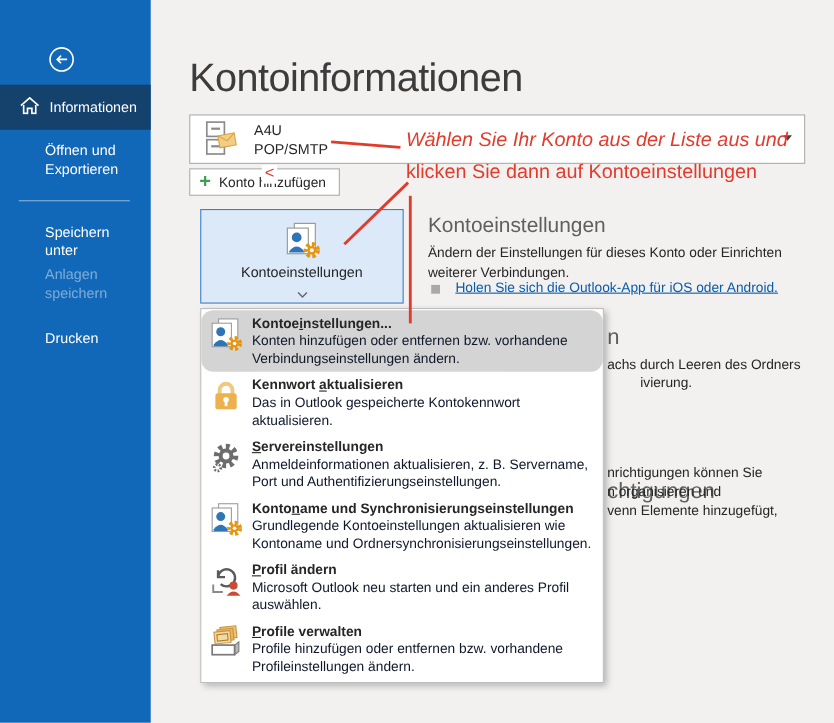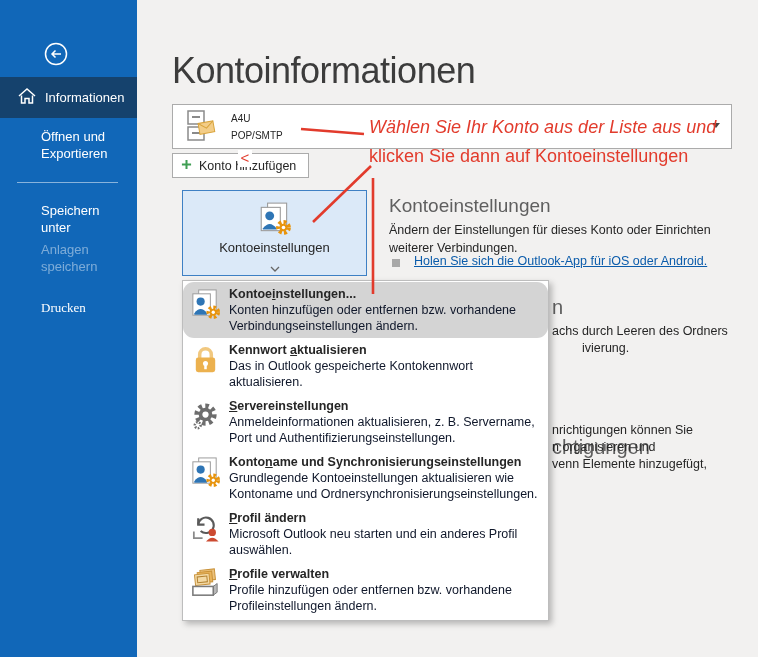--- a/index.html
+++ b/index.html
@@ -7,29 +7,29 @@
   .screen{position:relative;width:758px;height:657px;background:#f2f1f0;}
 
   
   .sidebar{position:absolute;left:0;top:0;width:137px;height:657px;background:#1167b8;z-index:2;}
   .back-btn{position:absolute;left:44px;top:42px;width:24px;height:24px;cursor:pointer;}
   .side-sel{position:absolute;left:0;top:77px;width:137px;height:41px;background:#15426d;display:flex;align-items:center;gap:9px;padding-left:18px;box-sizing:border-box;color:#fff;font-size:13px;cursor:pointer;}
   .side-link{position:absolute;left:41px;color:#fff;font-size:13px;line-height:17px;cursor:pointer;width:84px;}
   .si-1{top:128px;}
   .si-2{top:202px;}
   .si-3{top:241px;color:rgba(255,255,255,0.45);width:76px;cursor:default;}
-  .si-4{top:299px;font-family:Liberation Serif, serif;}
+  .si-4{top:299px;}
   .side-divider{position:absolute;left:17px;top:182px;width:101px;height:1px;background:rgba(255,255,255,0.5);}
 
   
   .page-title{position:absolute;left:172px;top:50px;font-size:36px;font-weight:300;color:#3c3c3c;letter-spacing:-0.5px;font-family:"Liberation Sans","DejaVu Sans",sans-serif;}
 
   .selector{position:absolute;left:172px;top:104px;width:560px;height:45px;background:#fff;border:1px solid #ababab;display:flex;align-items:center;box-sizing:border-box;cursor:pointer;}
   .selector .sel-icon{margin-left:8px;flex:none;width:38px;height:38px;}
-  .sel-text{margin-left:12px;font-size:10px;color:#262626;line-height:17px;}
+  .sel-text{margin-left:12px;font-size:13px;color:#262626;line-height:17px;}
   .sel-caret{position:absolute;right:11px;top:18px;width:0;height:0;border-left:4.5px solid transparent;border-right:4.5px solid transparent;border-top:5px solid #444;}
 
   .add-btn{position:absolute;left:172px;top:153px;width:137px;height:25px;background:#fff;border:1px solid #ababab;box-sizing:border-box;display:flex;align-items:center;gap:7px;padding-left:8px;font-size:12.5px;color:#262626;cursor:pointer;}
 
   .big-btn{position:absolute;left:182px;top:190px;width:185px;height:86px;background:#dbe9f8;border:1px solid #3e80c4;box-sizing:border-box;text-align:center;cursor:pointer;z-index:3;}
   .big-btn .bb-icon{display:block;margin:10px auto 0;width:36px;height:36px;}
   .big-btn .bb-label{display:block;font-size:13px;color:#262626;margin-top:3px;}
   .big-btn .bb-chev{display:block;margin:3px auto 0;width:10px;height:6px;}
 
   .info-heading{position:absolute;left:389px;top:195px;font-size:19px;color:#5f5f5f;font-weight:300;}

